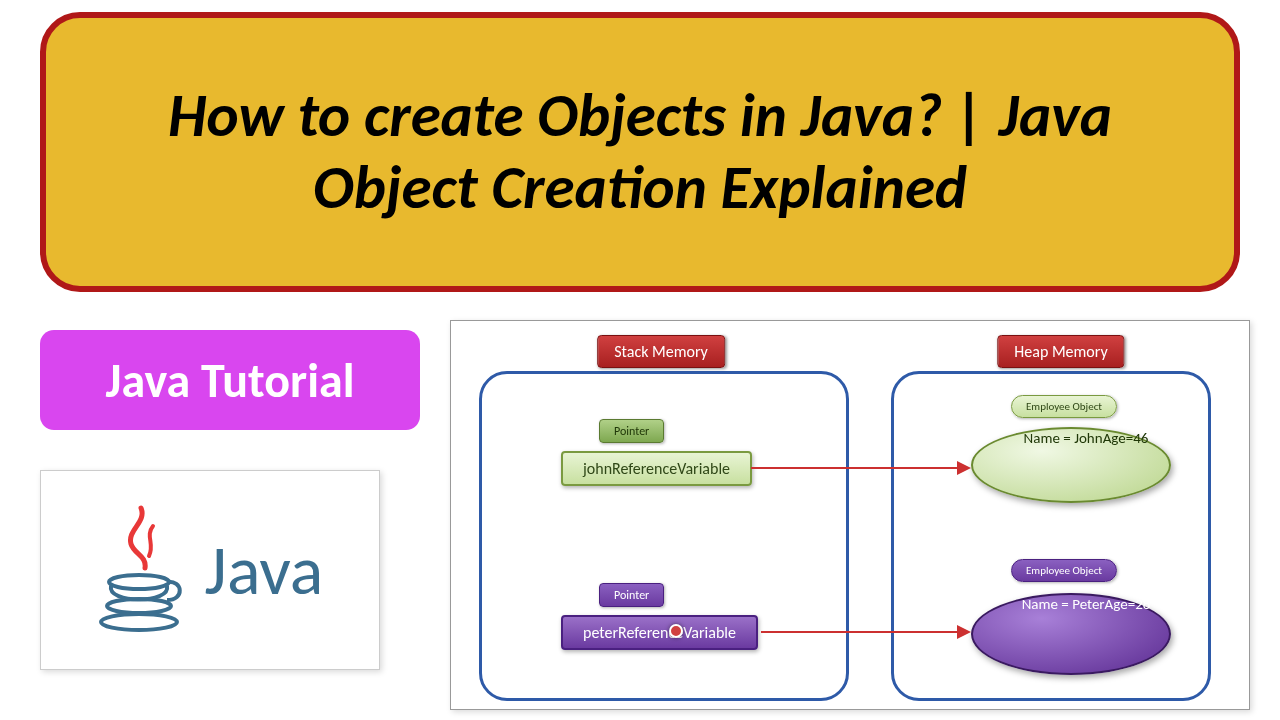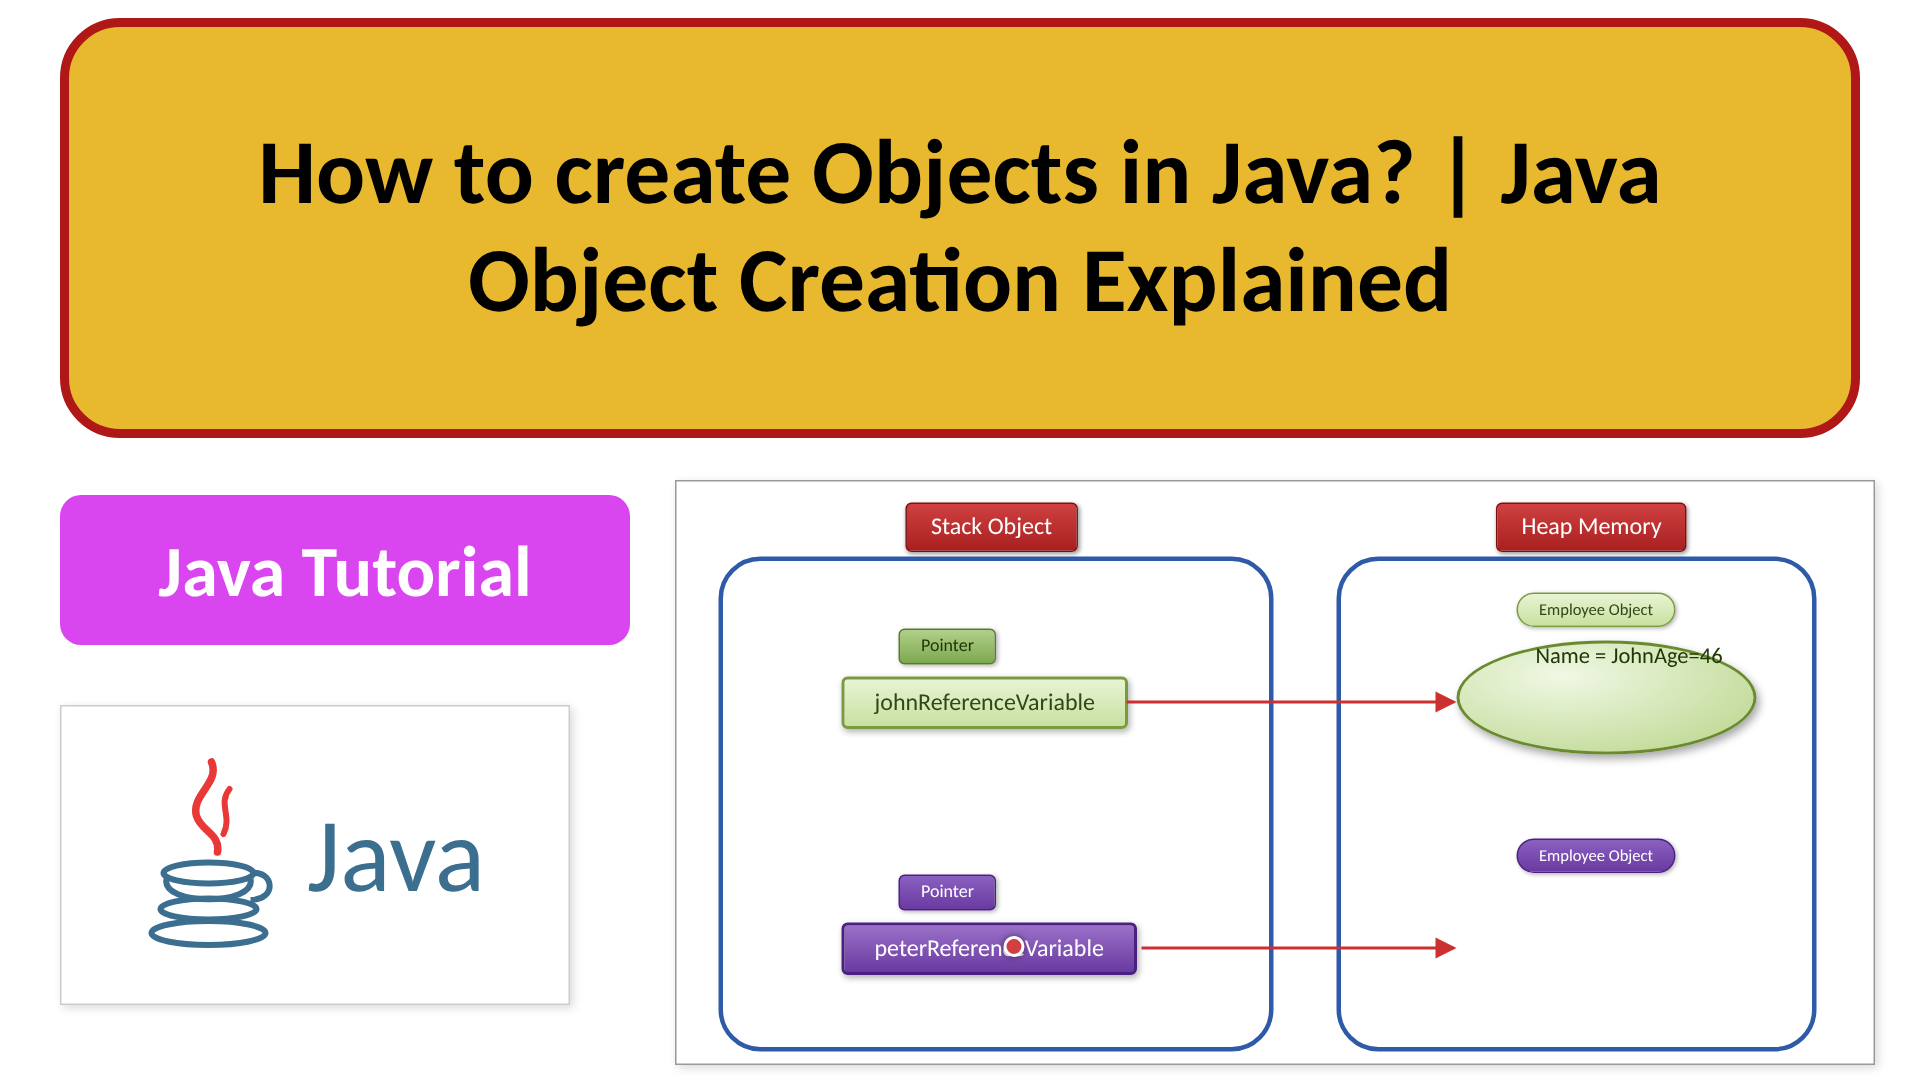--- a/index.html
+++ b/index.html
@@ -24,20 +24,21 @@
     align-items: center;
     justify-content: center;
     text-align: center;
     padding: 10px 40px;
   }
   .title-box span {
     font-size: 61px;
     font-weight: 700;
     color: #000;
     line-height: 1.18;
+    font-style: italic;
   }
   .tutorial-box {
     position: absolute;
     top: 330px;
     left: 40px;
     width: 380px;
     height: 100px;
     background: #d946ef;
     border-radius: 14px;
     display: flex;
@@ -239,21 +240,21 @@
   </div>
   <span class="java-text">Java</span>
 </div>
 
 <div class="diagram">
 
   <div class="stack-region"></div>
   <div class="heap-region"></div>
 
   <div class="header-badge" style="top:14px; left:210px;">
-    <span>Stack Object</span>
+    <span>Stack Memory</span>
   </div>
   <div class="header-badge" style="top:14px; left:610px;">
     <span>Heap Memory</span>
   </div>
 
   <div class="pointer-badge" style="top:98px; left:148px;">
     <span>Pointer</span>
   </div>
   <div class="var-box green" style="top:130px; left:110px;">
     <span>johnReferenceVariable</span>
@@ -273,16 +274,20 @@
     <span>Pointer</span>
   </div>
   <div class="var-box purple" style="top:294px; left:110px;">
     <span>peterReferenceVariable</span>
   </div>
   <div class="cursor-dot" style="top:303px; left:218px;"></div>
 
   <div class="obj-label purple" style="top:238px; left:560px;">
     <span>Employee Object</span>
   </div>
+  <div class="obj-ellipse purple" style="top:272px; left:520px; width:200px; height:82px;">
+    <div>Name = Peter</div>
+    <div>Age=28</div>
+  </div>
 
   <div class="arrow" style="top:310px; left:310px; width:208px;"></div>
 
 </div>
 
 </body></html>

